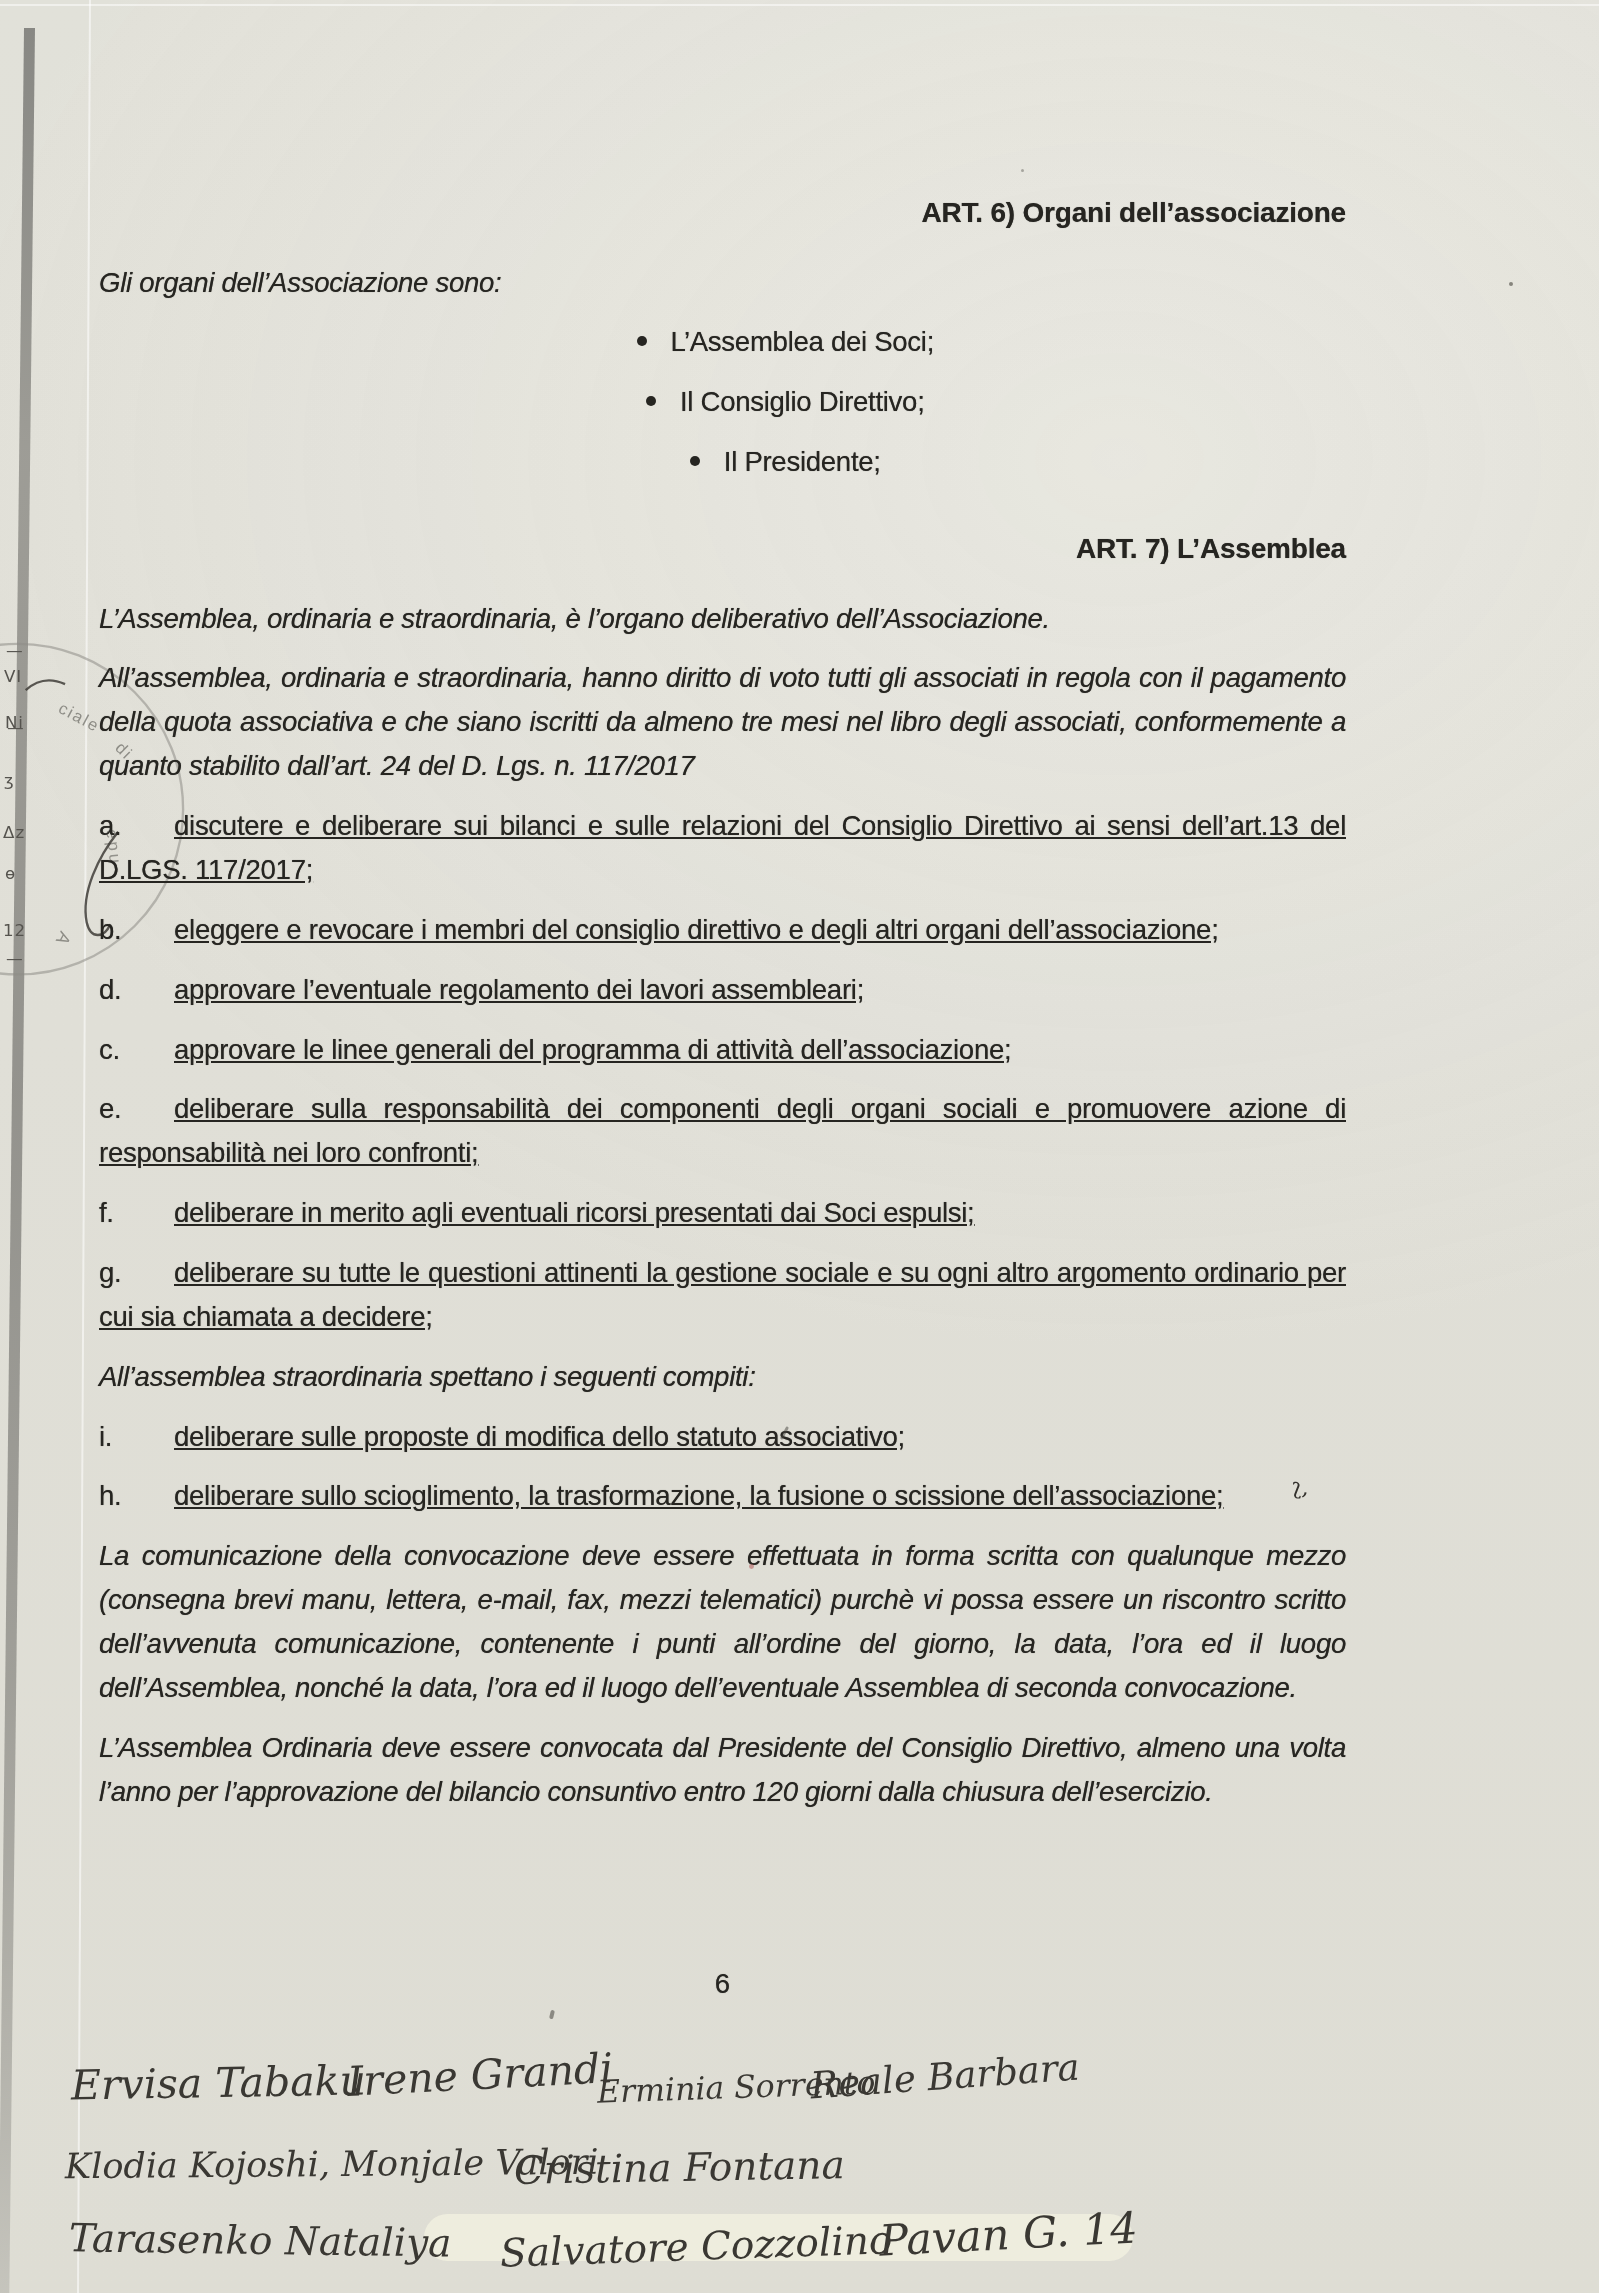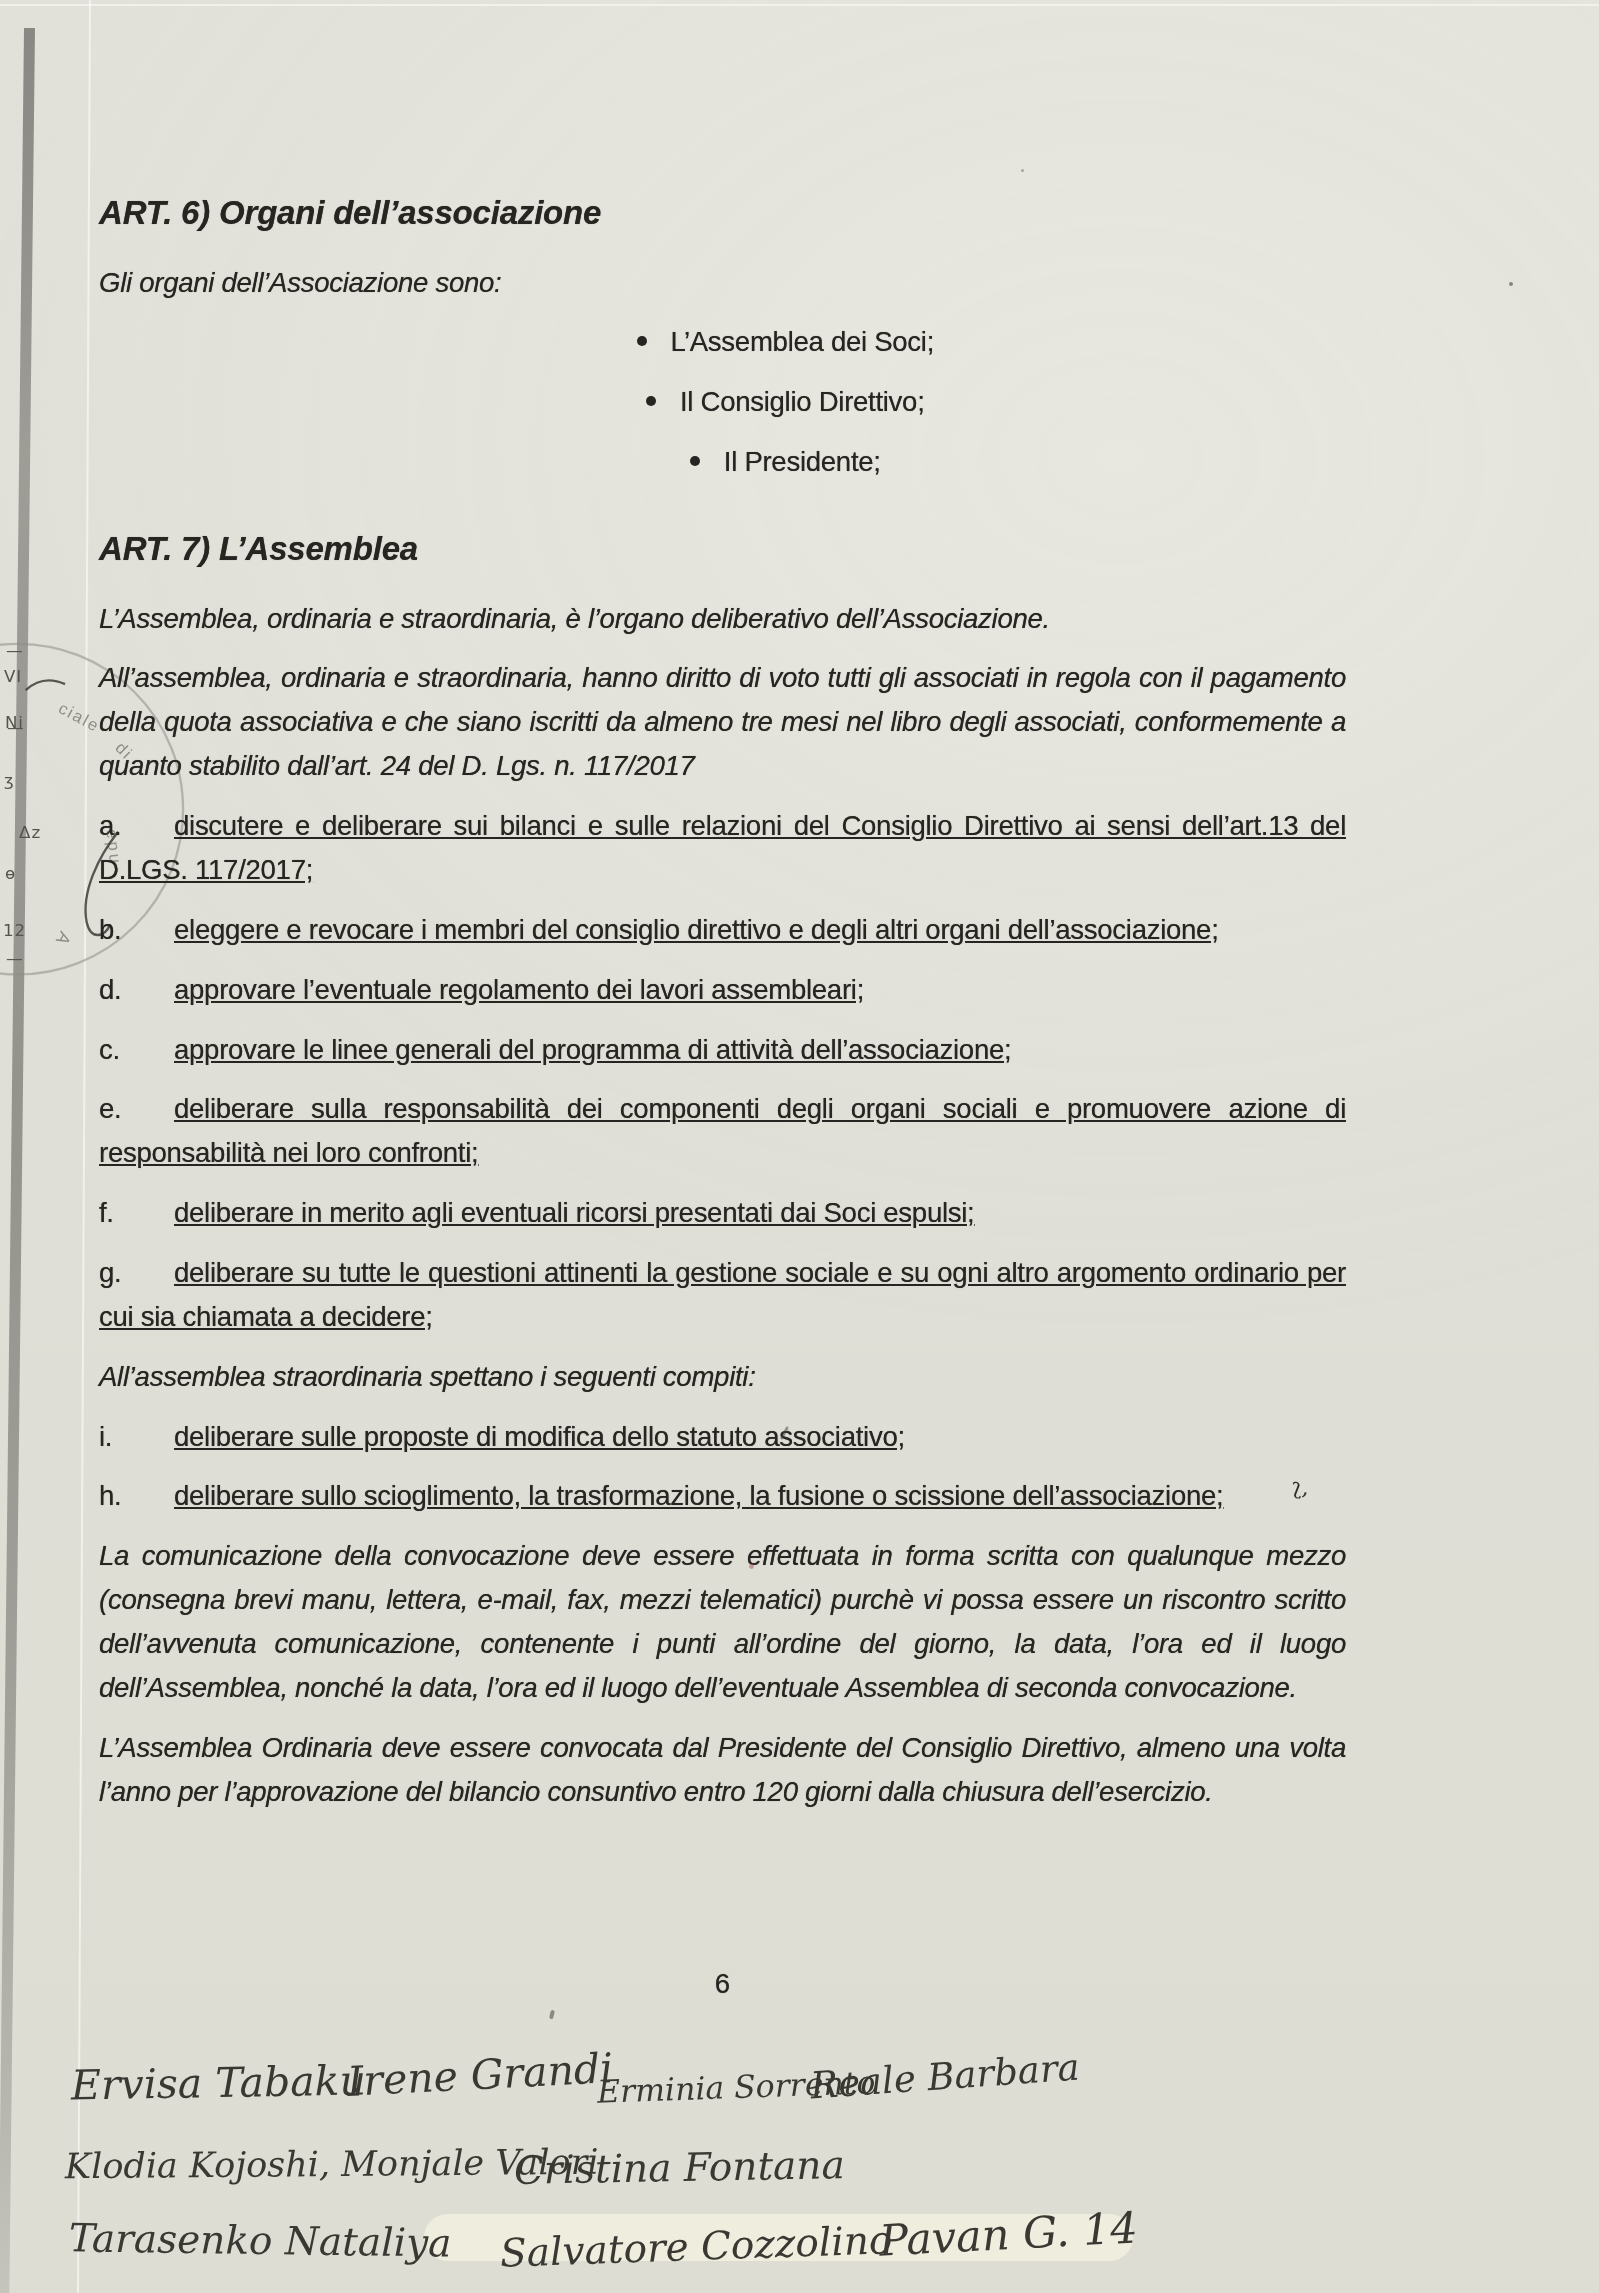--- a/index.html
+++ b/index.html
@@ -21,22 +21,22 @@
   .white-line-v{position:absolute;left:83px;top:0;width:2px;height:2293px;background:rgba(255,255,255,.55);transform:rotate(0.3deg);}
   .white-line-h{position:absolute;left:0;top:3.9px;width:1600px;height:2px;background:rgba(255,255,255,.5);}
   
   .content{
     position:absolute;left:99px;top:191px;width:1247px;
     font-size:27.6px;line-height:44px;letter-spacing:-0.3px;
     text-align:justify;
     text-shadow:0 0 0.7px rgba(38,37,33,.75);
   }
   .content h1{
-    font-size:33px;line-height:44px;font-weight:bold;text-align:left;
-    margin:0 0 25.6px 0;letter-spacing:-0.2px;font-style:italic;
+    font-size:28px;line-height:44px;font-weight:bold;text-align:right;
+    margin:0 0 25.6px 0;letter-spacing:-0.2px;
   }
   .content h1.second{margin-top:43px;}
   .content p{margin:0 0 15.8px 0;font-style:italic;}
   .content ul{list-style:none;margin:0 0 15.8px 0;padding:0;}
   .content li{margin:0 0 15.8px 126px;text-align:center;}
   .dot{display:inline-block;width:9.9px;height:9.9px;border-radius:50%;background:#262521;margin-right:23.6px;vertical-align:middle;position:relative;top:-3px;}
   .item{margin:0 0 15.8px 0;text-decoration:underline;}
   .letter{display:inline-block;width:75px;}
   .page-number{position:absolute;left:99px;top:1968px;width:1247px;text-align:center;font-size:27.6px;color:#262521;text-shadow:0 0 0.7px rgba(38,37,33,.75);}
   
@@ -58,21 +58,21 @@
 
   <div class="scan-strip"></div>
   <div class="white-line-v"></div>
   <div class="white-line-h"></div>
 
   <span class="margin-mark" style="left:5.9px;top:640px;">—</span>
   <span class="margin-mark" style="left:3.9px;top:666px;">VI</span>
   <span class="margin-mark" style="left:4.9px;top:712px;">Ni</span>
   <span class="margin-mark" style="left:6.9px;top:717px;">—</span>
   <span class="margin-mark" style="left:3.9px;top:770px;">ʒ</span>
-  <span class="margin-mark" style="left:3px;top:822px;margin-left:16px;">Δz</span>
+  <span class="margin-mark" style="left:3px;top:822px;">Δz</span>
   <span class="margin-mark" style="left:4.9px;top:863px;">ɵ</span>
   <span class="margin-mark" style="left:3px;top:920px;">12</span>
   <span class="margin-mark" style="left:5.9px;top:948px;">—</span>
 
   <svg class="overlay" style="left:0;top:635px;" width="256" height="364" viewBox="0 0 260 370">
     <circle cx="18" cy="177" r="168" fill="none" stroke="#8e8d86" stroke-width="2.4" stroke-opacity="0.55"></circle>
     <text x="58" y="78" font-size="17" fill="#7a7973" opacity="0.8" letter-spacing="2" transform="rotate(28 58 78)">ciale</text>
     <text x="116" y="116" font-size="17" fill="#7a7973" opacity="0.8" letter-spacing="2" transform="rotate(44 116 116)">di</text>
     <text x="108" y="198" font-size="17" fill="#7a7973" opacity="0.75" letter-spacing="3" transform="rotate(84 108 198)">epu</text>
     <text x="62" y="300" font-size="18" fill="#7a7973" opacity="0.8" transform="rotate(118 62 300)">A</text>

